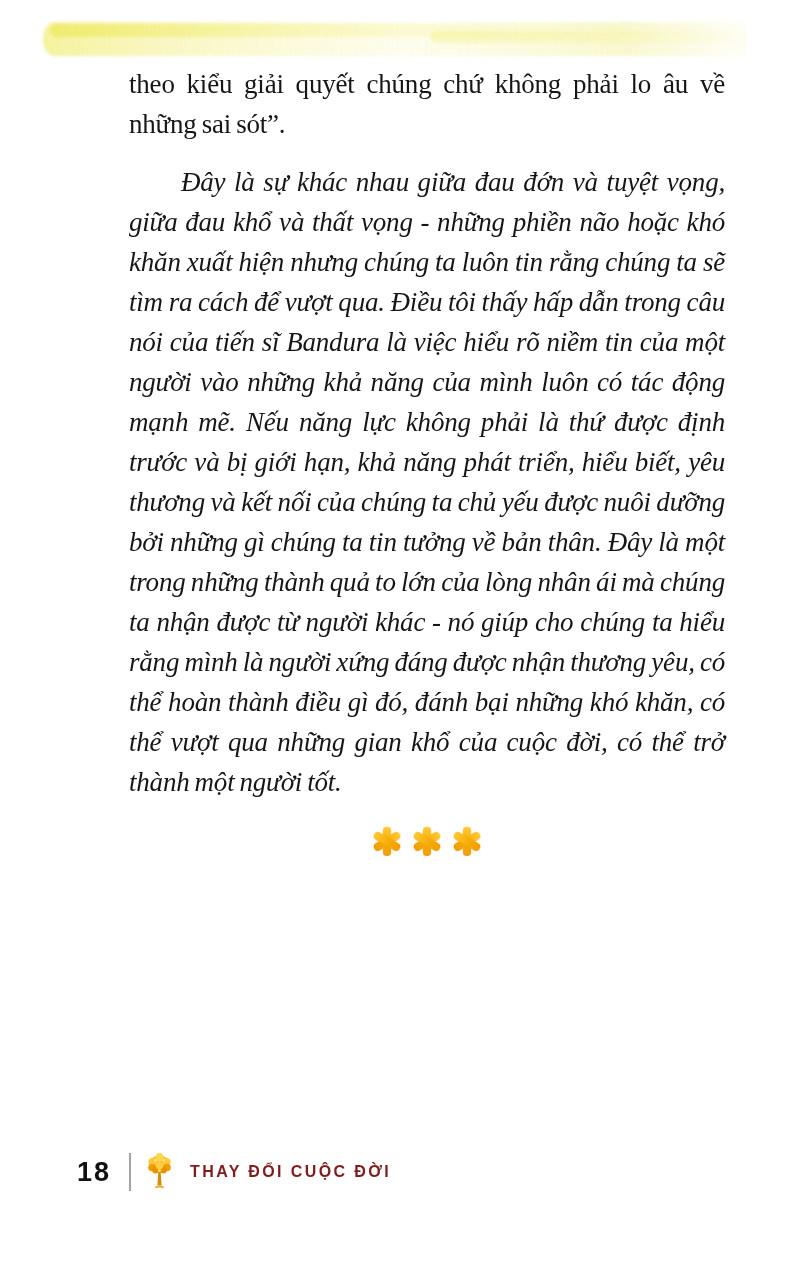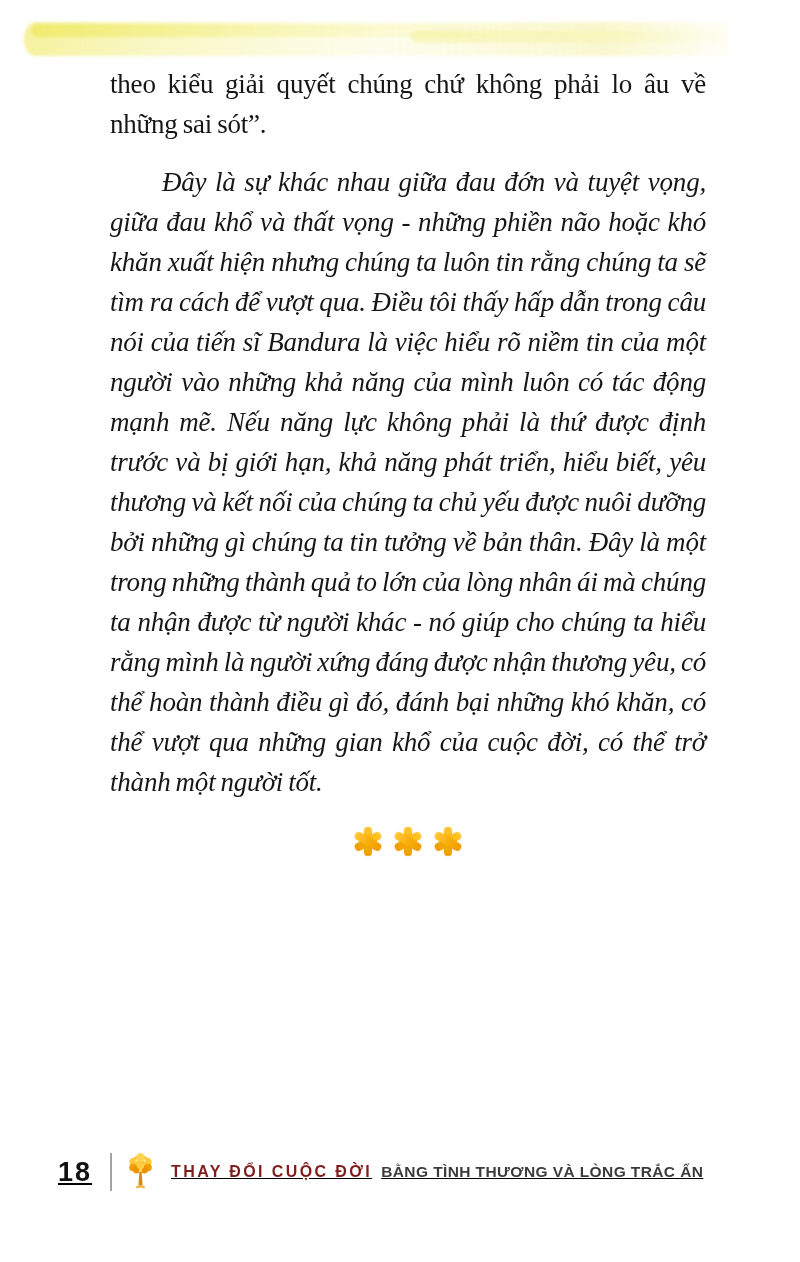--- a/index.html
+++ b/index.html
@@ -5,20 +5,21 @@
   * { box-sizing: border-box; }
   html, body { margin: 0; padding: 0; background: #ffffff; }
 
   .page {
     position: relative;
     width: 728px;
     height: 1262px;
     background: #ffffff;
     overflow: hidden;
     font-family: "Liberation Serif", "DejaVu Serif", serif;
+    margin-left: 19px;
   }
 
   
   .header-band {
     position: absolute;
     top: 22px; left: 24px;
     width: 744px; height: 34px;
     border-radius: 12px / 16px;
     background:
       linear-gradient(90deg,
@@ -101,21 +102,20 @@
   .flower::after  { transform: rotate(-60deg); }
 
   
   .footer {
     position: absolute;
     top: 1150px; left: 58px;
     height: 44px;
     display: flex;
     align-items: center;
     font-family: "Liberation Sans", "DejaVu Sans", sans-serif;
-    text-decoration: underline;
   }
   .page-number {
     font-size: 27px;
     font-weight: bold;
     color: #111111;
     letter-spacing: 2px;
   }
   .footer-divider {
     width: 2px; height: 38px;
     background: #a3a3a3;
@@ -183,16 +183,15 @@
         <circle cx="14.5" cy="9.5" r="1.6" fill="#FFE37A"></circle>
         <circle cx="22.5" cy="9.5" r="1.6" fill="#FFE37A"></circle>
         <circle cx="18.5" cy="19.5" r="1.6" fill="#FFDE65"></circle>
         <path d="M17.3 21 h2.4 l0.9 13.5 h-4.2 z" fill="#D88C05"></path>
         <path d="M13.8 35.8 q4.7 -2.6 9.4 0 l-1 1.7 q-3.7 -1.9 -7.4 0 z" fill="#E8A00A" opacity="0.85"></path>
       </svg>
     </span>
 
     <span class="title-orange">THAY ĐỔI CUỘC ĐỜI</span>
 
-    <span class="title-dark">BẰNG TÌNH THƯƠNG VÀ LÒNG TRẮC ẨN</span>
   </footer>
 
 </div>
 
 </body></html>

